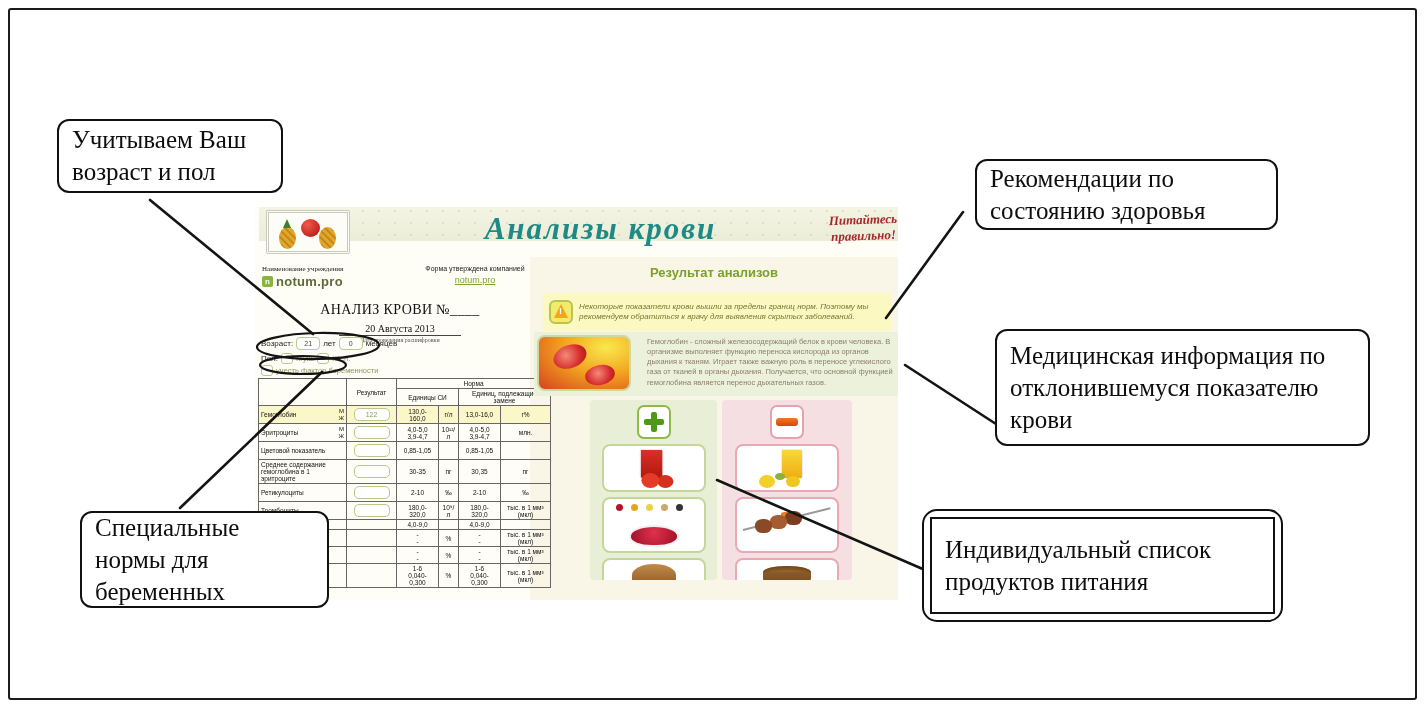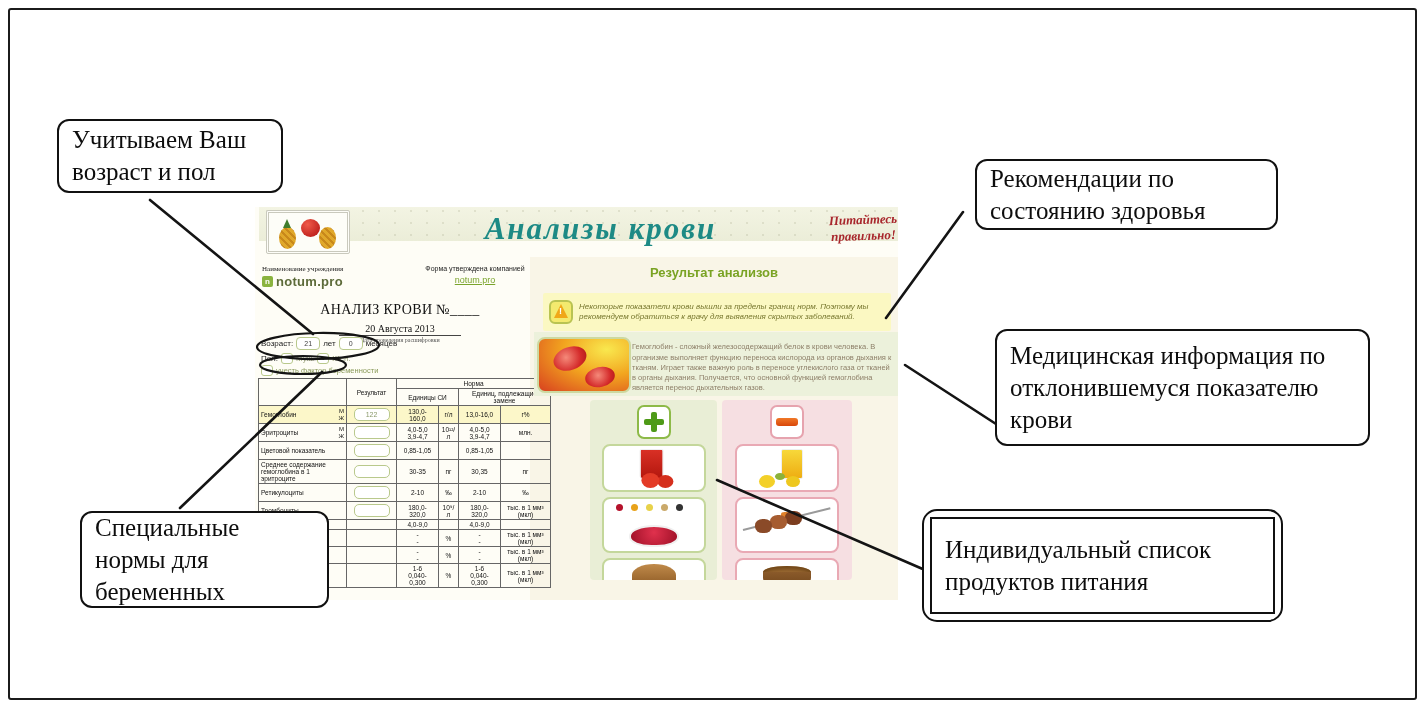--- a/index.html
+++ b/index.html
@@ -97,21 +97,21 @@
           font-size:13px;font-weight:bold;color:#7aa324;}
   .warning-box{position:absolute;left:288px;top:86px;width:348px;height:38px;background:#fbf8c2;border-radius:2px;
           display:flex;align-items:center;box-sizing:border-box;padding:2px 6px;gap:6px;}
   .warning-icon{flex:none;width:24px;height:24px;border:2px solid #b9c352;border-radius:6px;background:#f3ea6e;
           position:relative;box-sizing:border-box;}
   .warning-icon .tri{position:absolute;left:3px;top:2px;width:0;height:0;
           border-left:7px solid transparent;border-right:7px solid transparent;border-bottom:14px solid #f0a818;}
   .warning-icon .tri::after{content:"!";position:absolute;left:-2px;top:2px;font-size:9px;font-weight:bold;color:#fff;}
   .warning-text{font-size:8px;font-style:italic;color:#77772e;line-height:1.3;}
   .info-box{position:absolute;left:279px;top:125px;width:364px;height:64px;background:#ecf1db;
-          display:flex;align-items:flex-end;box-sizing:border-box;padding:3px;gap:1px;}
+          display:flex;align-items:flex-start;box-sizing:border-box;padding:3px;gap:16px;}
   .info-img{flex:none;width:94px;height:56px;border:2px solid #cdd9a0;border-radius:8px;box-sizing:border-box;
           background:radial-gradient(ellipse at 75% 20%,#f9e84e 0%,#f2a51f 45%,#d8411f 100%);position:relative;overflow:hidden;}
   .info-img .rbc1{position:absolute;left:14px;top:8px;width:34px;height:23px;border-radius:50%;
           background:radial-gradient(circle at 40% 40%,#f58a7a,#d42a2a 60%,#a81414);transform:rotate(-20deg);}
   .info-img .rbc2{position:absolute;left:46px;top:28px;width:30px;height:20px;border-radius:50%;
           background:radial-gradient(circle at 45% 40%,#f58a7a,#d42a2a 60%,#a81414);transform:rotate(-12deg);}
   .info-text{font-size:7.5px;color:#8d7f68;line-height:1.35;padding-top:2px;}
 
   
   .food-col{position:absolute;top:193px;height:180px;border-radius:4px;overflow:hidden;}

